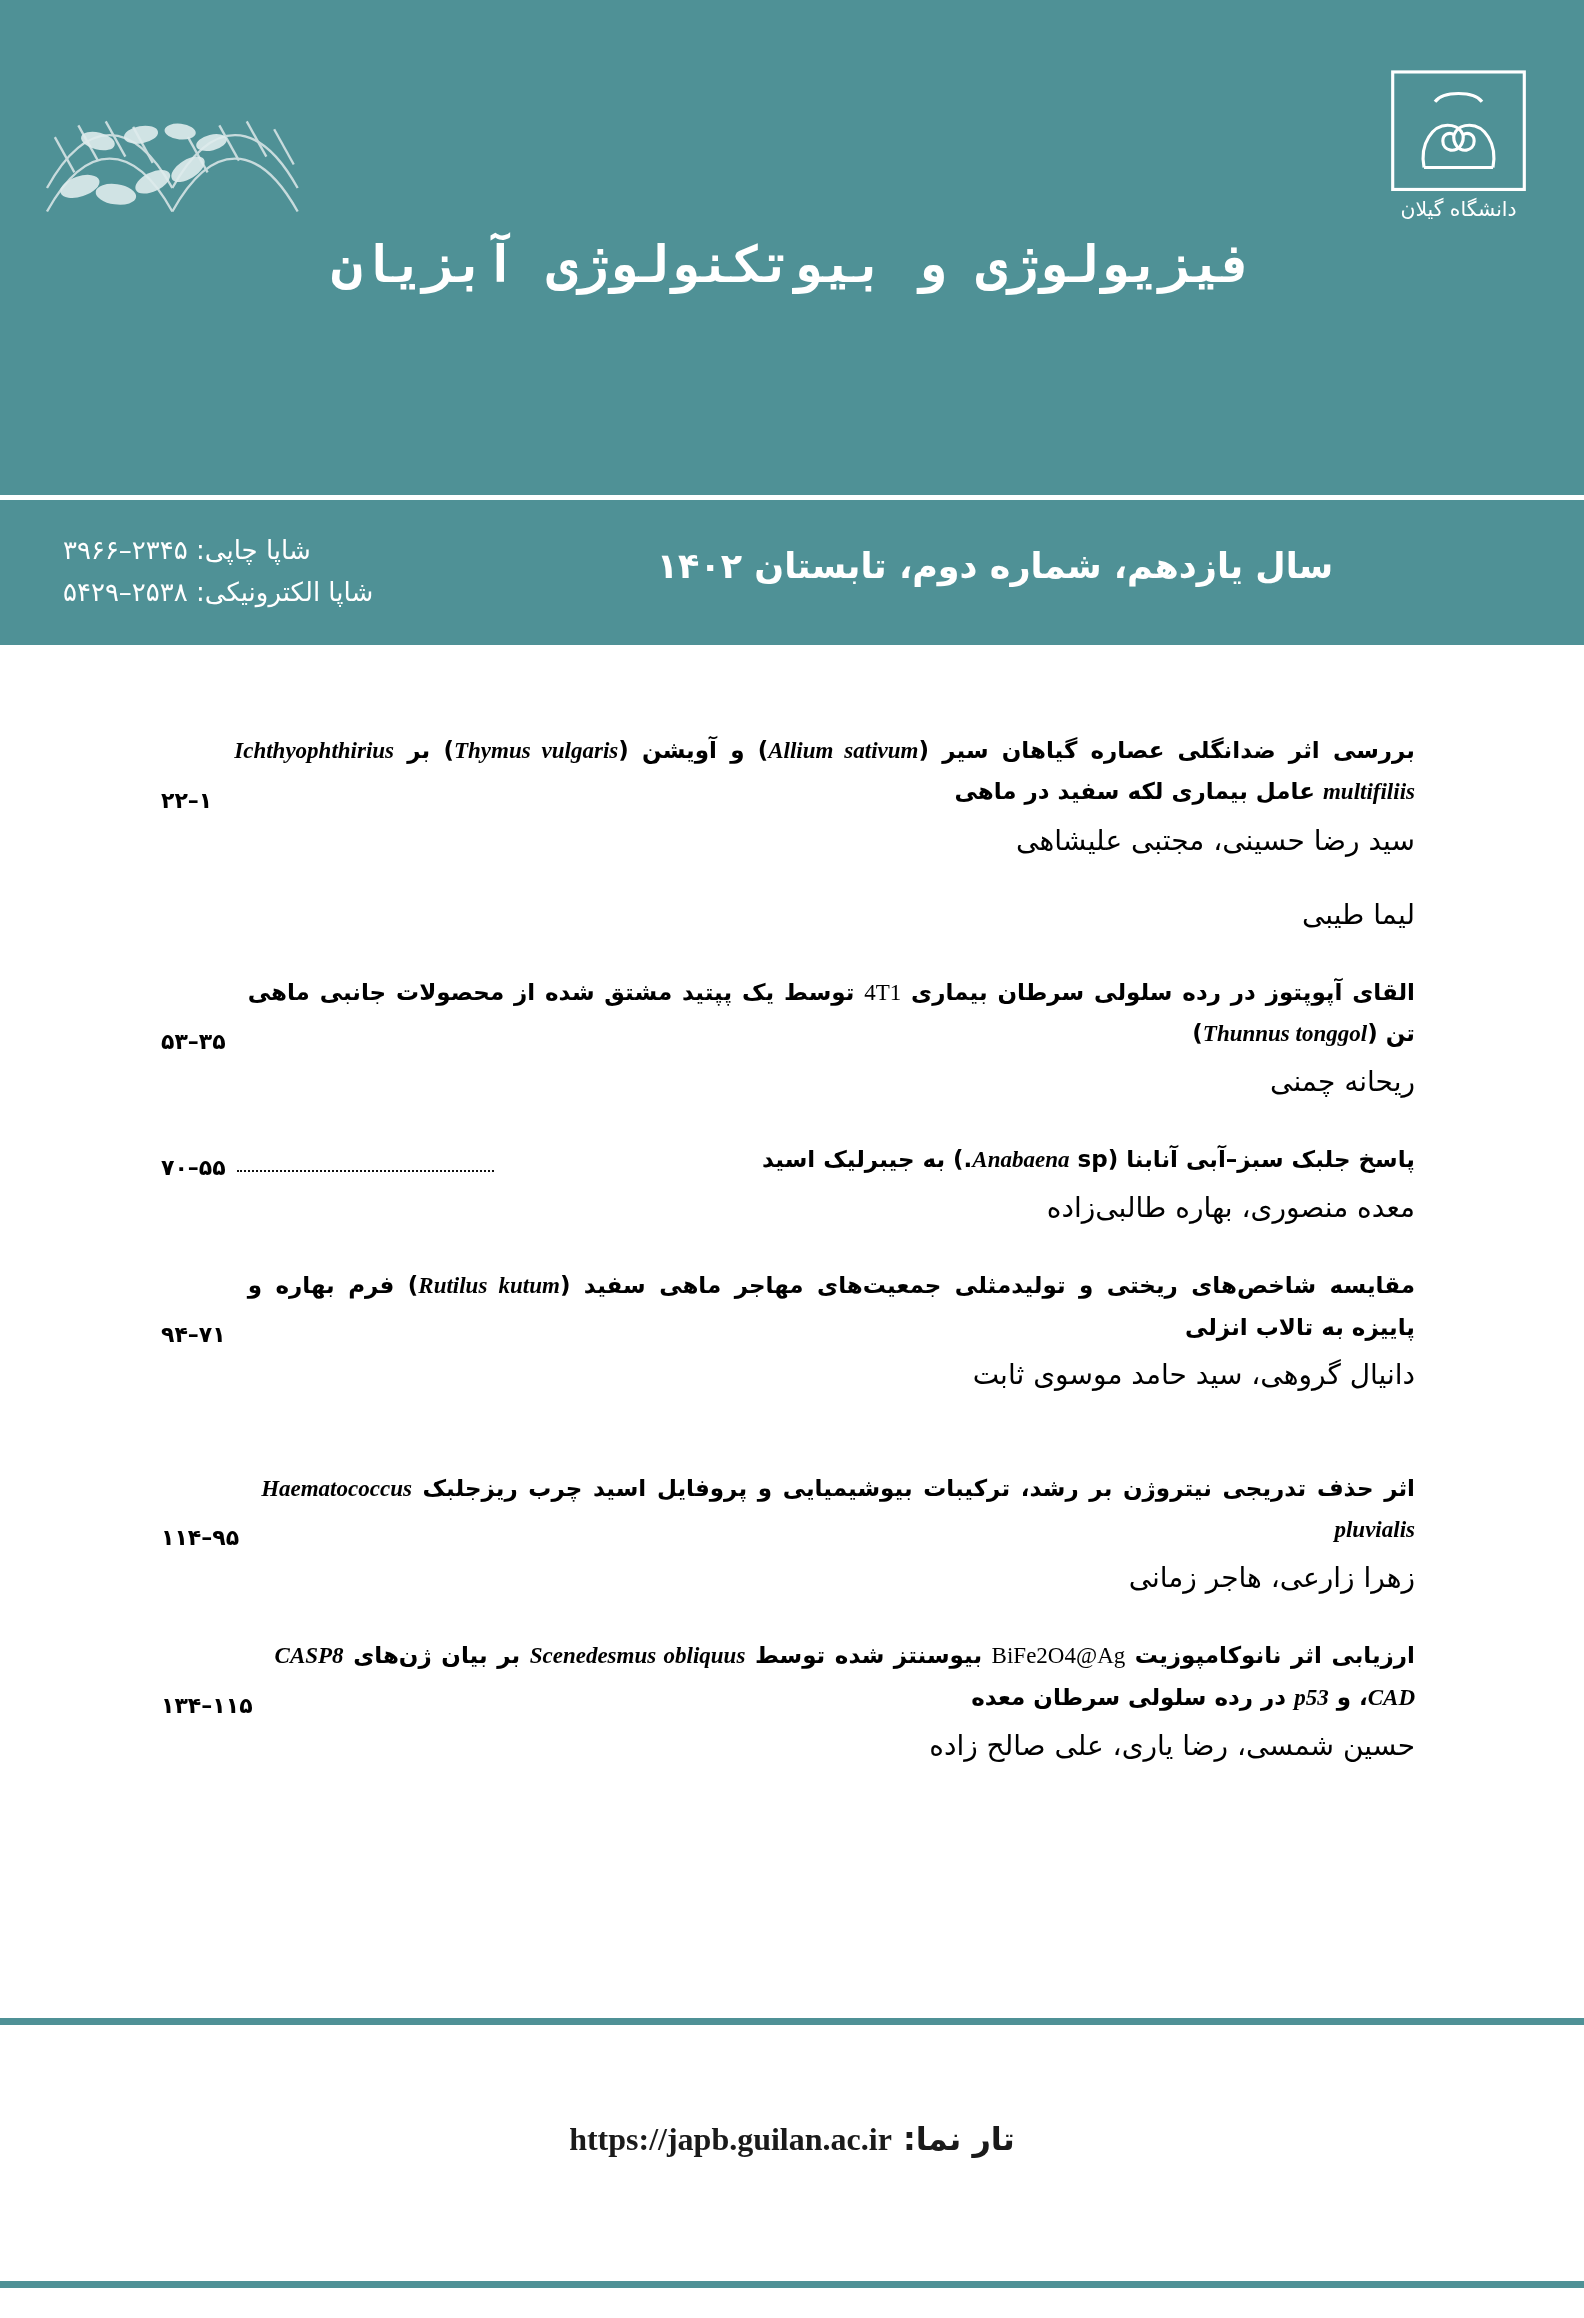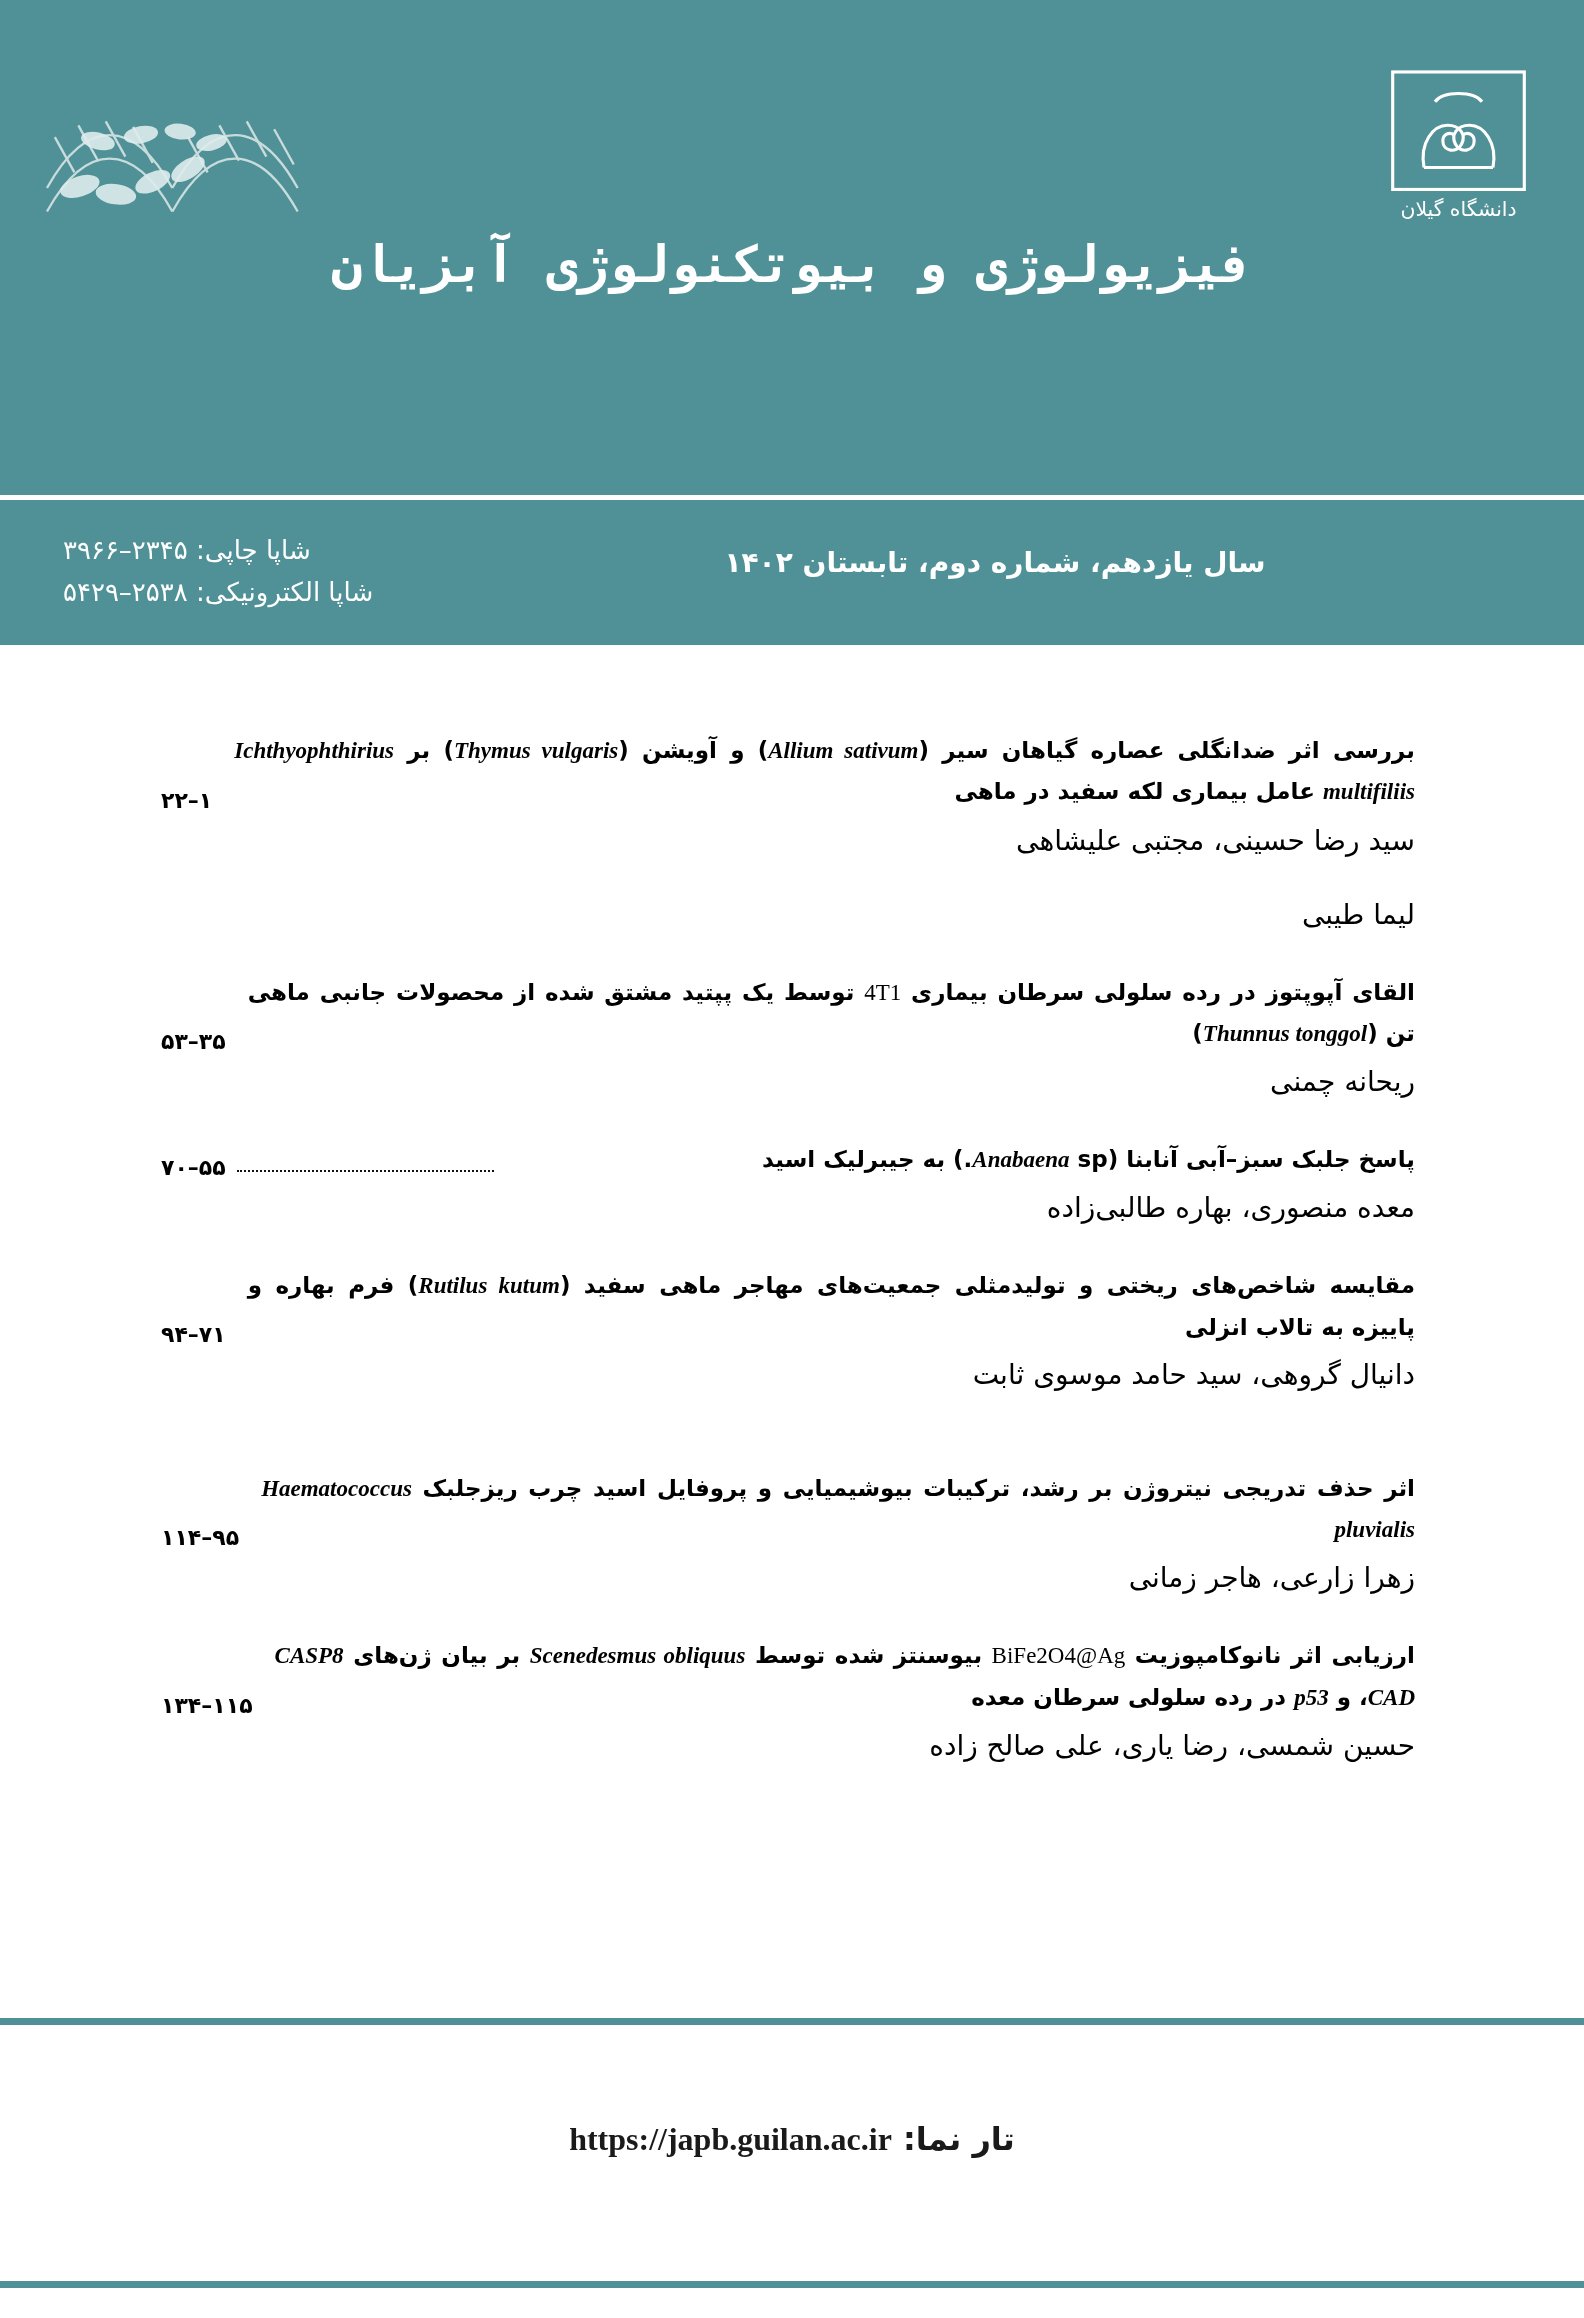--- a/index.html
+++ b/index.html
@@ -63,21 +63,21 @@
     background: #4f9196;
     border-top: 5.5px solid #ffffff;
   }
   .issue-line {
     position: absolute;
     top: 46px;
     right: 0;
     width: 1178px;
     text-align: center;
     color: #ffffff;
-    font-size: 28px;
+    font-size: 35px;
     font-weight: bold;
     direction: rtl;
   }
   .issn-block {
     position: absolute;
     top: 30px;
     left: 63px;
     color: #ffffff;
     font-size: 26px;
     font-weight: normal;

